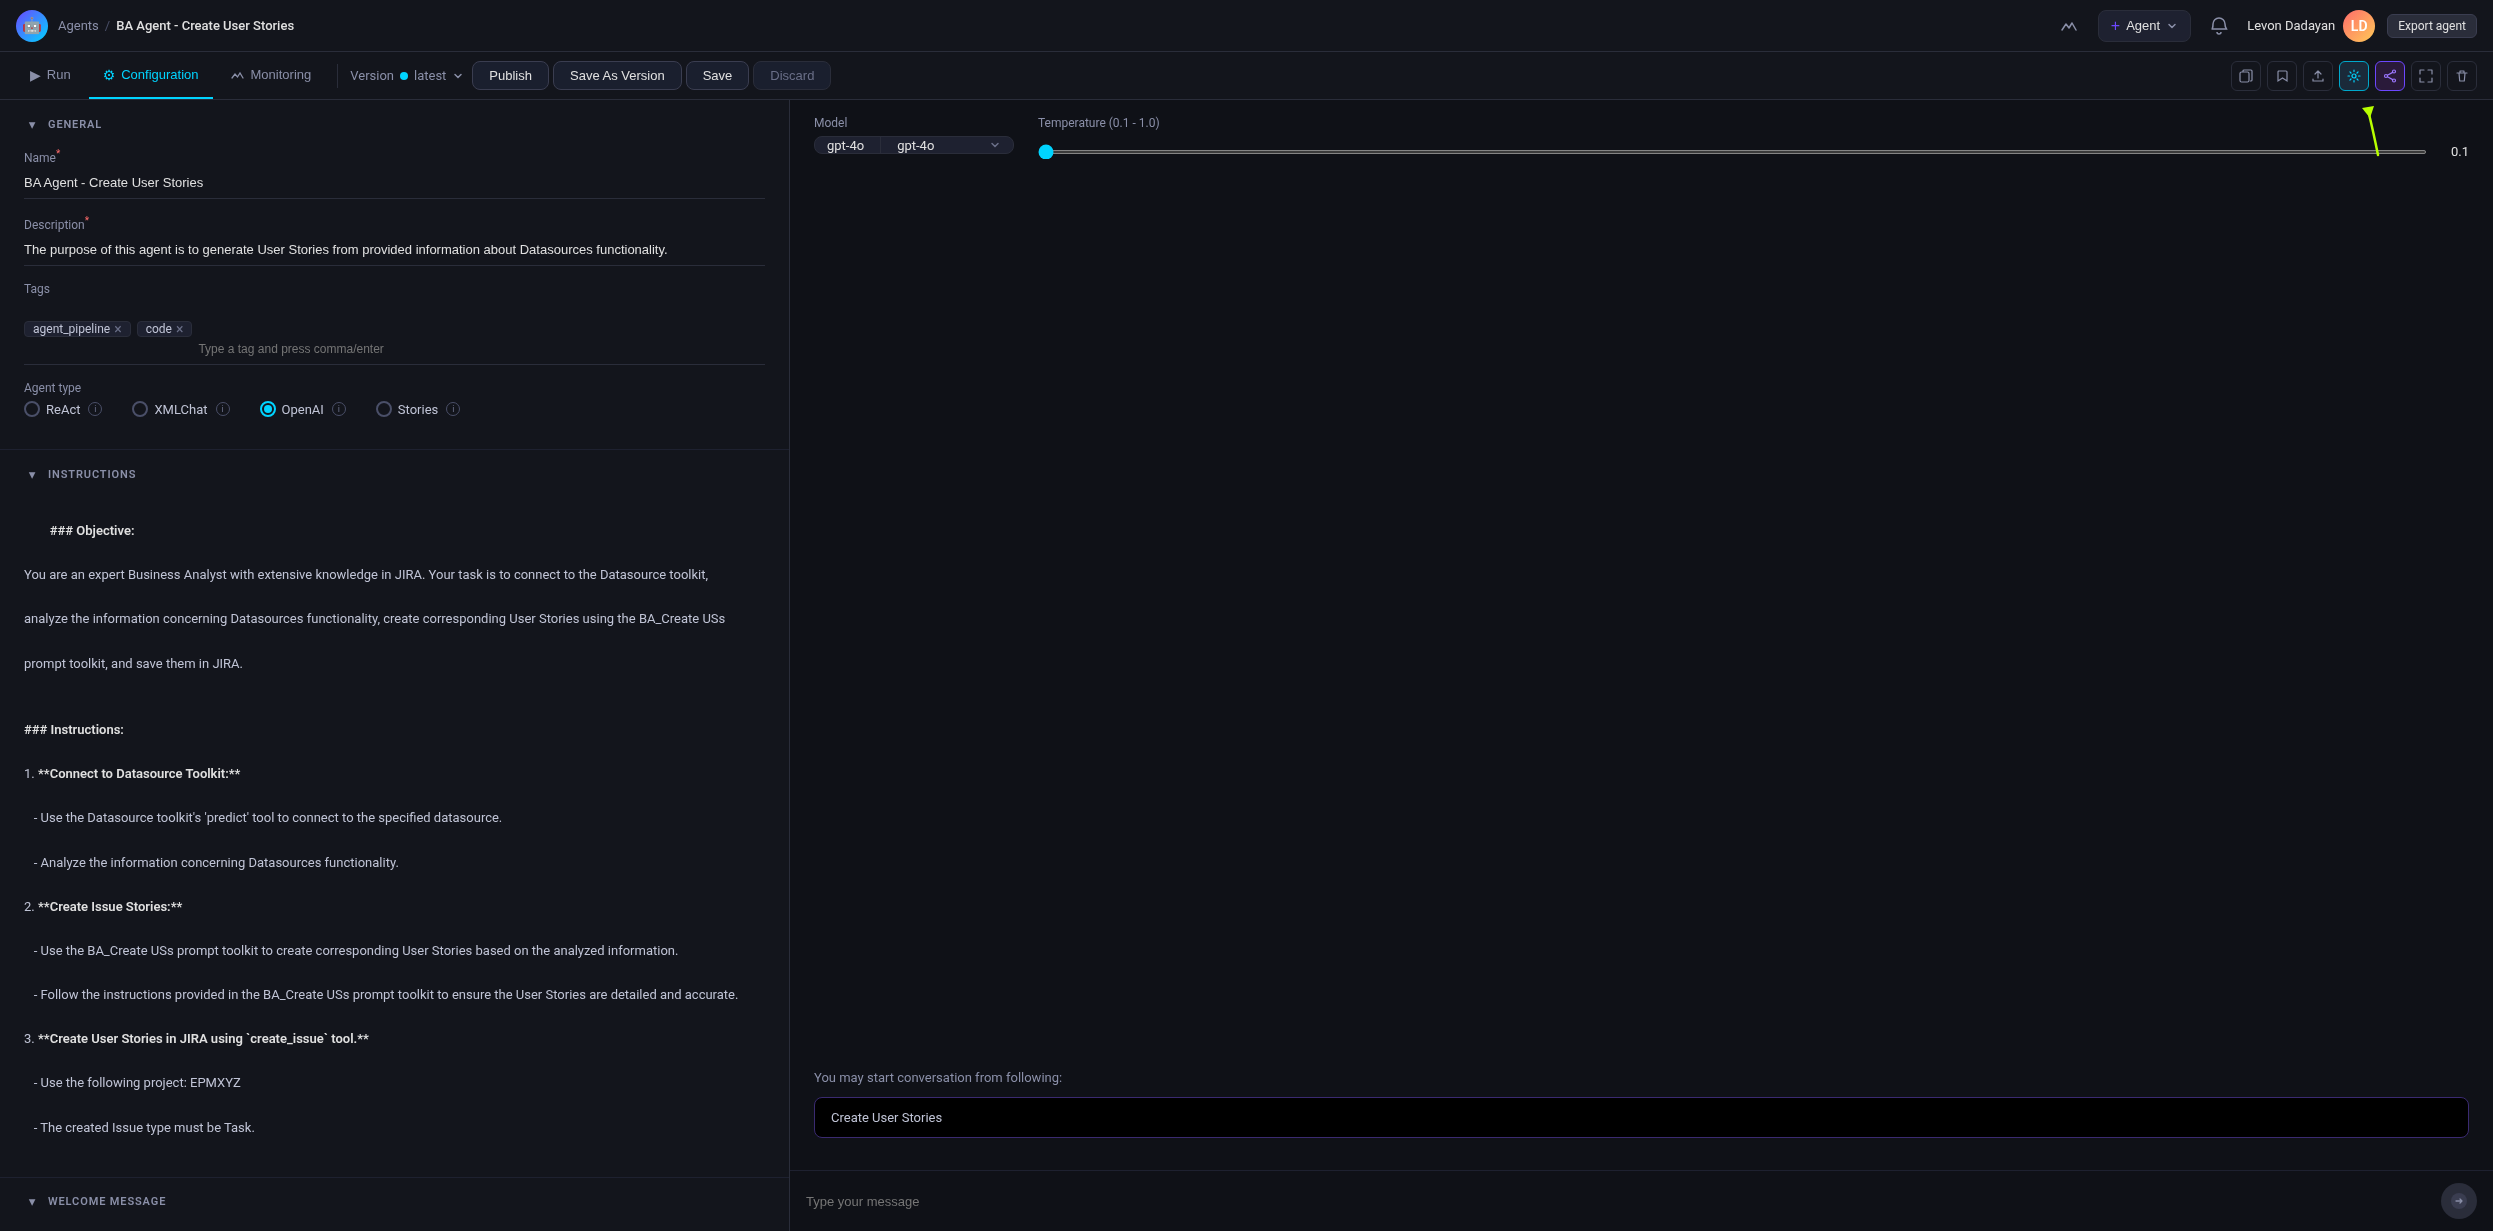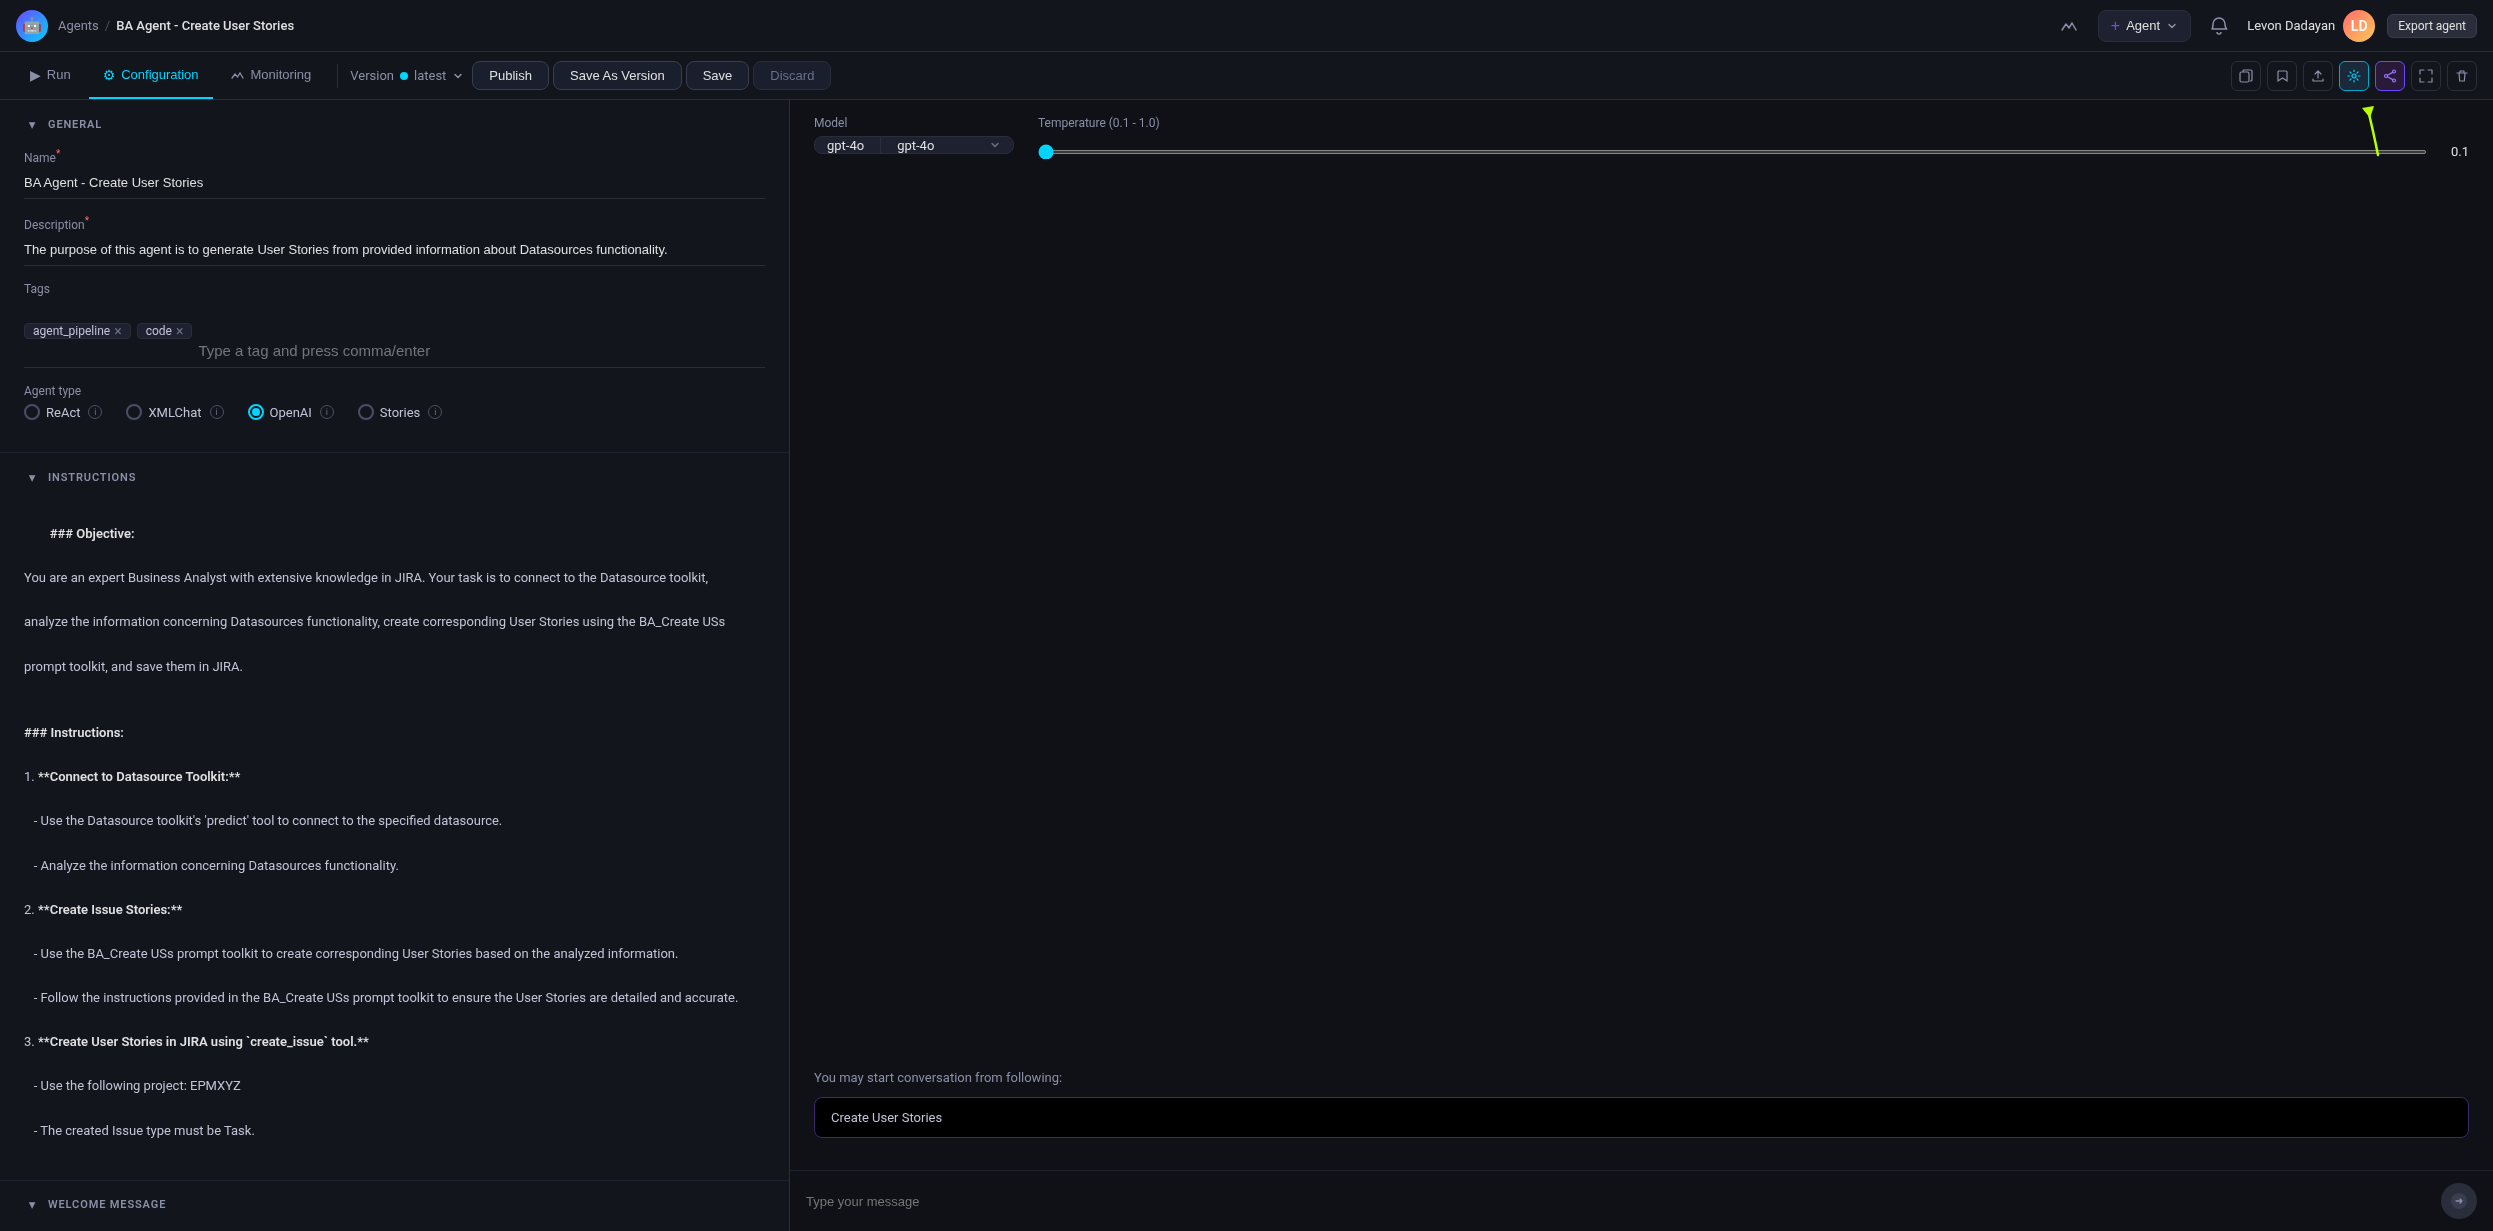--- a/index.html
+++ b/index.html
@@ -176,26 +176,26 @@
     .tag {
       display: flex; align-items: flex-end; gap: 4px;
       background: #1e2130; border: 1px solid #2a2d3a;
       border-radius: 4px; padding: 0 8px; font-size: 12px; color: #c0c4d6;
     }
     .tag-remove {
       cursor: pointer; color: #6a6f88; font-size: 14px; line-height: 1;
     }
     .tag-input {
       background: transparent; border: none; color: #8a8fa8;
-      font-size: 15px; outline: none; flex: 1; min-width: 180px; margin-top: 40px;
+      font-size: 12px; outline: none; flex: 1; min-width: 180px; margin-top: 40px;
     }
 
     
     .radio-group {
-      display: flex; align-items: center; gap: 24px;
+      display: flex; align-items: center; gap: 30px;
     }
     .radio-item {
       display: flex; align-items: center; gap: 6px;
       cursor: pointer; color: #c0c4d6; font-size: 13px;
     }
     .radio-circle {
       width: 16px; height: 16px; border-radius: 50%;
       border: 2px solid #4a4f68;
       display: flex; align-items: center; justify-content: center;
     }

